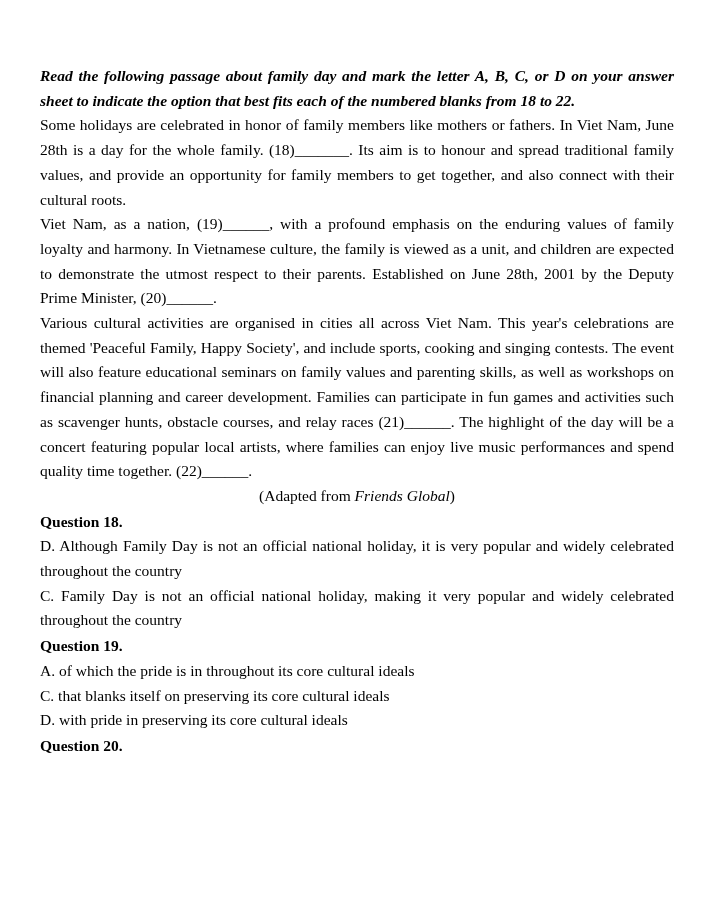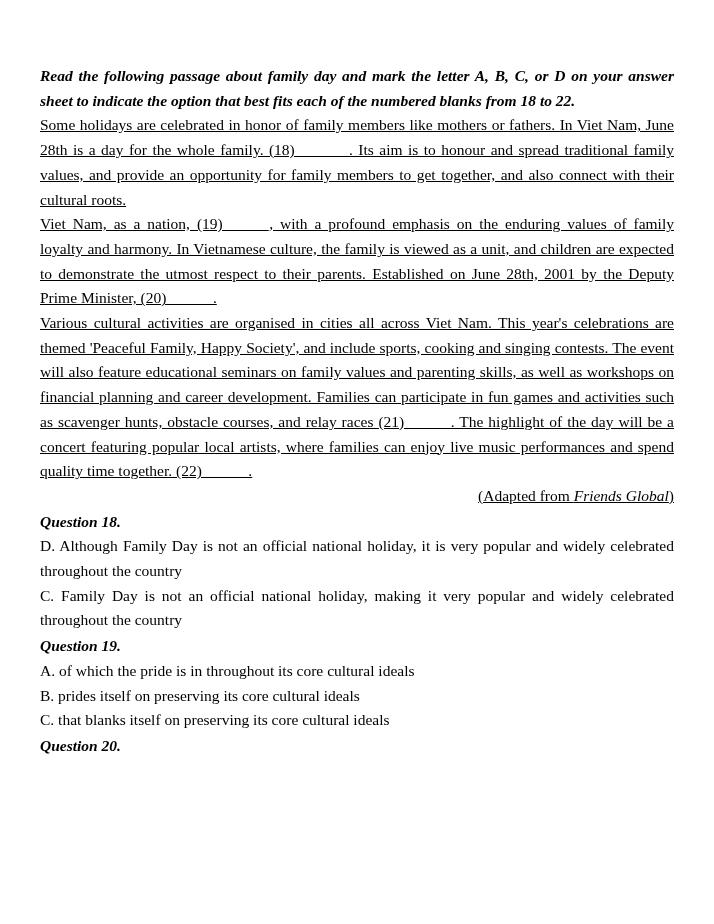--- a/index.html
+++ b/index.html
@@ -26,33 +26,30 @@
     font-size: inherit;
     line-height: inherit;
   }
   .instructions {
     font-weight: bold;
     font-style: italic;
     text-align: justify;
   }
   .para {
     text-align: justify;
-    text-decoration: underline;
   }
   .attribution {
-    text-align: right;
-    text-decoration: underline;
+    text-align: center;
   }
   .attribution .source {
     font-style: italic;
   }
   .q-label {
     font-weight: bold;
     font-family: "Liberation Serif", serif;
-    font-style: italic;
   }
   .question {
     margin-top: 1px;
   }
   .option {
     margin-left: 17px;
     text-align: justify;
   }
 </style>
 </head>
@@ -72,21 +69,21 @@
 
   <div class="question">
     <h2 class="q-label">Question 18.</h2>
     <p class="option">D. Although Family Day is not an official national holiday, it is very popular and widely celebrated throughout the country</p>
     <p class="option">C. Family Day is not an official national holiday, making it very popular and widely celebrated throughout the country</p>
   </div>
 
   <div class="question">
     <h2 class="q-label">Question 19.</h2>
     <p class="option">A. of which the pride is in throughout its core cultural ideals</p>
-    <p class="option">B. prides itself on preserving its core cultural ideals</p>
     <p class="option">C. that blanks itself on preserving its core cultural ideals</p>
+    <p class="option">D. with pride in preserving its core cultural ideals</p>
   </div>
 
   <div class="question">
     <h2 class="q-label">Question 20.</h2>
   </div>
 
 </div>
 
 </body></html>

